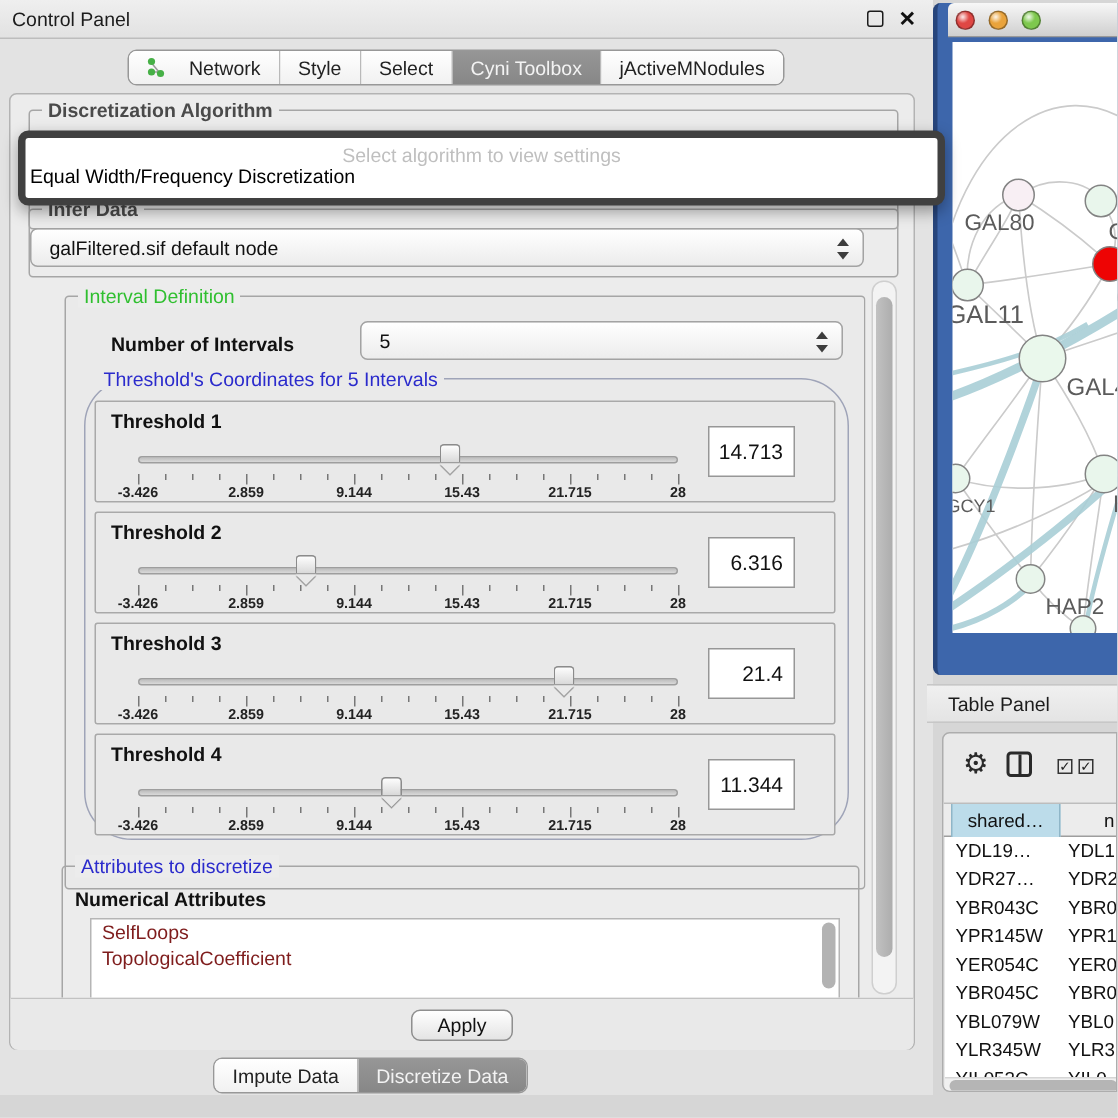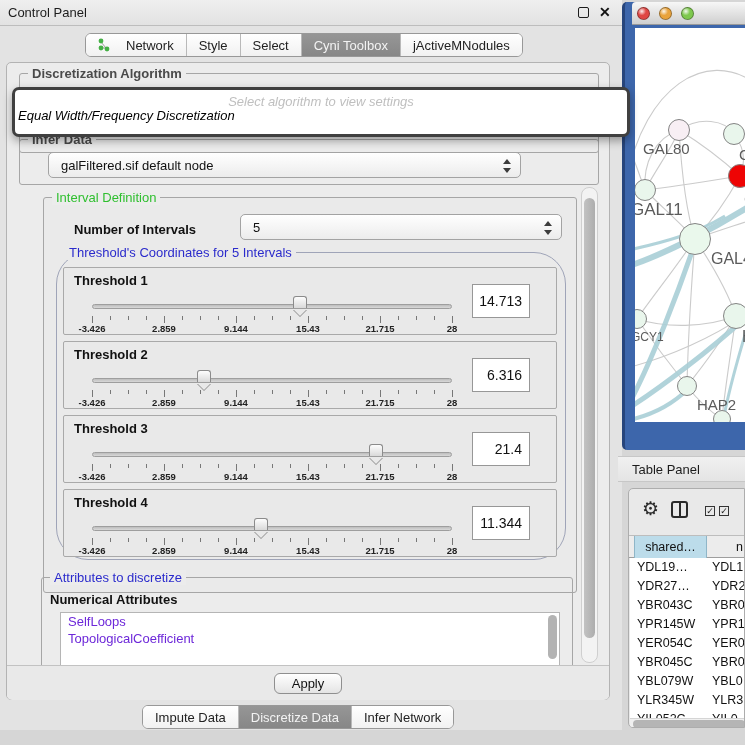--- a/index.html
+++ b/index.html
@@ -32,21 +32,21 @@
   .combo { position:absolute; height:26px; border:1px solid #a3a3a3; border-radius:5px; background:linear-gradient(#ffffff,#ececec); cursor:pointer; }
   .combo .combo-text { position:absolute; left:12px; top:5px; font-size:13px; color:#111; }
   .arrows { position:absolute; right:9px; top:5px; width:8px; height:16px; }
   .arrows .up { position:absolute; top:1px; left:0; width:0; height:0; border-left:4px solid transparent; border-right:4px solid transparent; border-bottom:5px solid #3c3c3c; }
   .arrows .dn { position:absolute; bottom:1px; left:0; width:0; height:0; border-left:4px solid transparent; border-right:4px solid transparent; border-top:5px solid #3c3c3c; }
   .combo.focus { box-shadow:0 0 0 3px rgba(106,168,226,.85); border-color:#4f94cd; }
 
   .group.alg   { left:12px; top:10px; width:580px; height:80px; }
   .group.alg .combo { left:12px; top:26px; width:558px; }
   .group.tdata { left:12px; top:76px; width:580px; height:46px; }
-  .group.tdata .combo { left:28px; top:12px; width:473px; }
+  .group.tdata .combo { left:0; top:12px; width:556px; }
 
   .scrollwrap { position:absolute; left:4px; top:122px; width:566px; height:480px; overflow:hidden; }
   .group.interval { left:32px; top:12px; width:534px; height:396px; background:#eaeaea; }
   .lbl { font-size:13px; color:#111; }
   .bold { font-weight:bold; }
   .numlbl { position:absolute; left:30px; top:24px; }
   .combo.numcombo { left:196px; top:16px; width:322px; }
   .group.thrgroup { left:12px; top:54px; width:510px; height:308px; border-color:#9fa4b8;border-radius:32px; }
   .gtitle.blue.inner { background:#eaeaea; }
 
@@ -57,30 +57,30 @@
   .thr-thumb:after { content:""; position:absolute; left:-1px; top:12px; width:0; height:0; border-left:7px solid transparent; border-right:7px solid transparent; border-top:7px solid #e9e9e9; filter:drop-shadow(0 1px 0 #8b8b8b); }
   .tick { position:absolute; width:1px; background:#777; }
   .tick.minor { top:48px; height:4px; }
   .tick.major { top:48px; height:7px; }
   .tick-lbl { position:absolute; top:55px; transform:translateX(-50%); font-size:9.5px; font-weight:bold; color:#222; }
   .thr-value { position:absolute; left:408px; top:16px; width:58px; height:34px; background:#fff; border:1px solid #979797; font-size:14px; color:#111; text-align:right; line-height:32px; padding-right:7px; }
 
   .group.attrs { left:30px; top:392px; width:532px; height:110px; }
   .attrhdr { position:absolute; left:8px; top:14px; }
   .attr-list { position:absolute; left:18px; top:34px; width:500px; height:70px; background:#fff; border:1px solid #b5b5b5; overflow:hidden; }
-  .attr-item { font-size:13px; color:#6d28d9; padding:1px 0 1px 7px; line-height:15px; cursor:pointer; }
+  .attr-item { font-size:13px; color:#7f1d1d; padding:1px 0 1px 7px; line-height:15px; cursor:pointer; }
   .list-thumb { position:absolute; right:2px; top:2px; width:9px; height:44px; background:#b3b3b3; border-radius:5px; }
 
   .vscroll { position:absolute; left:574px; top:124px; width:17px; height:476px; background:#f3f3f3; border:1px solid #cfcfcf; border-radius:8px; }
   .vthumb { position:absolute; left:2px; top:10px; width:11px; height:440px; background:linear-gradient(90deg,#c2c2c2,#adadad); border-radius:6px; cursor:grab; }
 
   .apply-bar { position:absolute; left:0; top:602px; width:602px; height:35px; border-top:1px solid #c2c2c2; background:#e9e9e9; border-radius:0 0 5px 5px; }
   .apply { position:absolute; left:50%; transform:translateX(-50%); top:7px; width:68px; height:21px; font-family:"Liberation Sans",sans-serif; font-size:13px; color:#111; background:linear-gradient(#ffffff,#e4e4e4); border:1px solid #8f8f8f; border-radius:6px; cursor:pointer; }
 
-  .popup { position:absolute; left:12px; top:87px; width:618px; height:50px; background:#fff; border:3px solid #404040; border-radius:7px; box-shadow:0 4px 10px rgba(0,0,0,.35); z-index:40;font-style:italic; }
+  .popup { position:absolute; left:12px; top:87px; width:618px; height:50px; background:#fff; border:5px solid #404040; border-radius:7px; box-shadow:0 4px 10px rgba(0,0,0,.35); z-index:40; }
   .popup .hint { margin-top:4px; text-align:center; font-size:13px; color:#bfbfbf; }
   .popup-opt { font-size:13px; color:#000; padding-left:3px; line-height:14px; cursor:pointer; }
   .popup-opt.bold { font-weight:bold; }
 
   .net-icon { width:12px; height:14px; display:inline-block; }
 
   
   .net { position:absolute; left:622px; top:2px; width:123px; height:448px; background:var(--frame,#3d66ab); border-left:3px solid #27457c; border-radius:5px 0 0 5px; overflow:hidden; }
   .net-tb { position:absolute; left:7px; top:0; right:0; height:23px; background:linear-gradient(#f7f7f7,#cfcfcf); border-bottom:1px solid #999; border-radius:4px 0 0 0; }
   .tl { position:absolute; top:5px; width:13px; height:13px; border-radius:50%; cursor:pointer; border:1px solid rgba(0,0,0,.35); background:radial-gradient(circle at 35% 30%, rgba(255,255,255,.9), rgba(255,255,255,0) 40%) ; }
@@ -339,23 +339,20 @@
       </div>
     </div>
 
     <nav class="seg-tabs tabs-bottom" id="bottomTabs">
         <div class="seg">
           <span>Impute Data</span>
         </div>
         <div class="seg sel">
           <span>Discretize Data</span>
         </div>
-        <div class="seg">
-          <span>Infer Network</span>
-        </div>
       </nav>
 
     <div class="popup">
       <div class="hint">Select algorithm to view settings</div>
       <div id="popupOpts">
           <div class="popup-opt">Equal Width/Frequency Discretization</div>
         </div>
     </div>
   </section>
 

